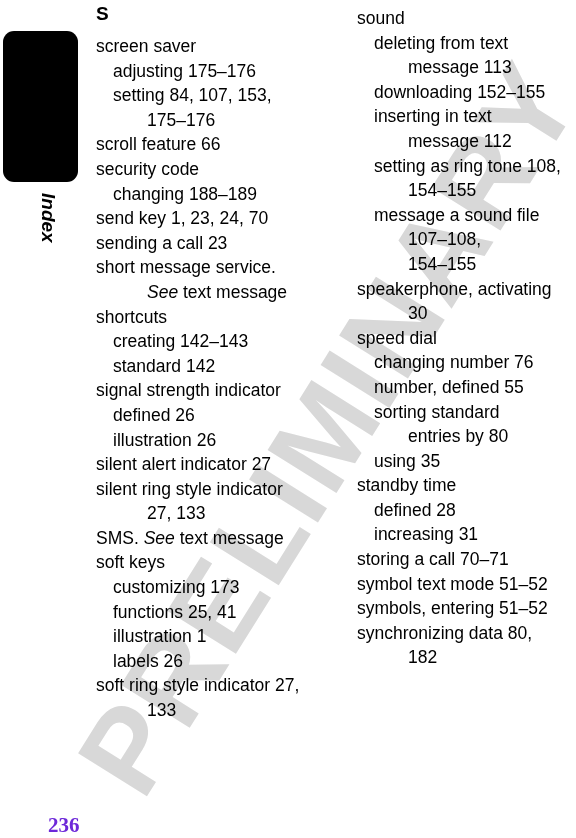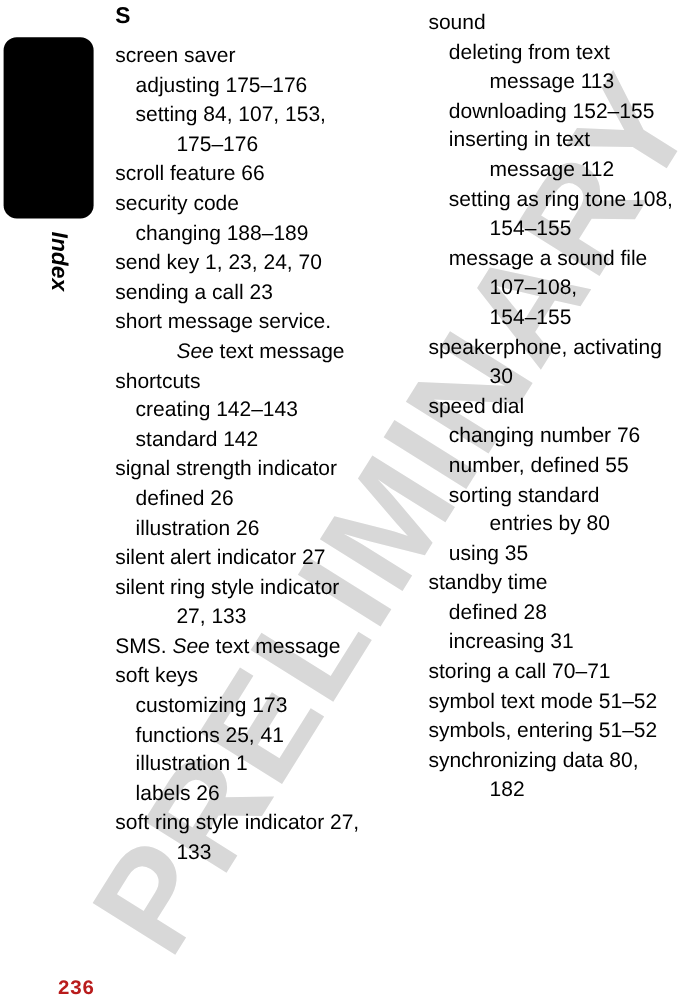--- a/index.html
+++ b/index.html
@@ -122,25 +122,25 @@
 
   
   .col-top-offset { height: 6px; }
 
   
   #page-number {
     position: absolute;
     left: 48px;
     top: 815px;
     z-index: 3;
-    font-family: Liberation Mono, monospace;
-    font-weight: bold;
-    font-size: 17px;
+    font-family: Liberation Serif, serif;
+    font-weight: bold;
+    font-size: 21px;
     line-height: 20px;
-    color: #b91c1c;
+    color: #6d28d9;
   }
 </style>
 </head>
 <body>
 
 <div id="page">
 
   <div id="watermark-layer">
     <div id="watermark-text">PRELIMINARY</div>
   </div>

